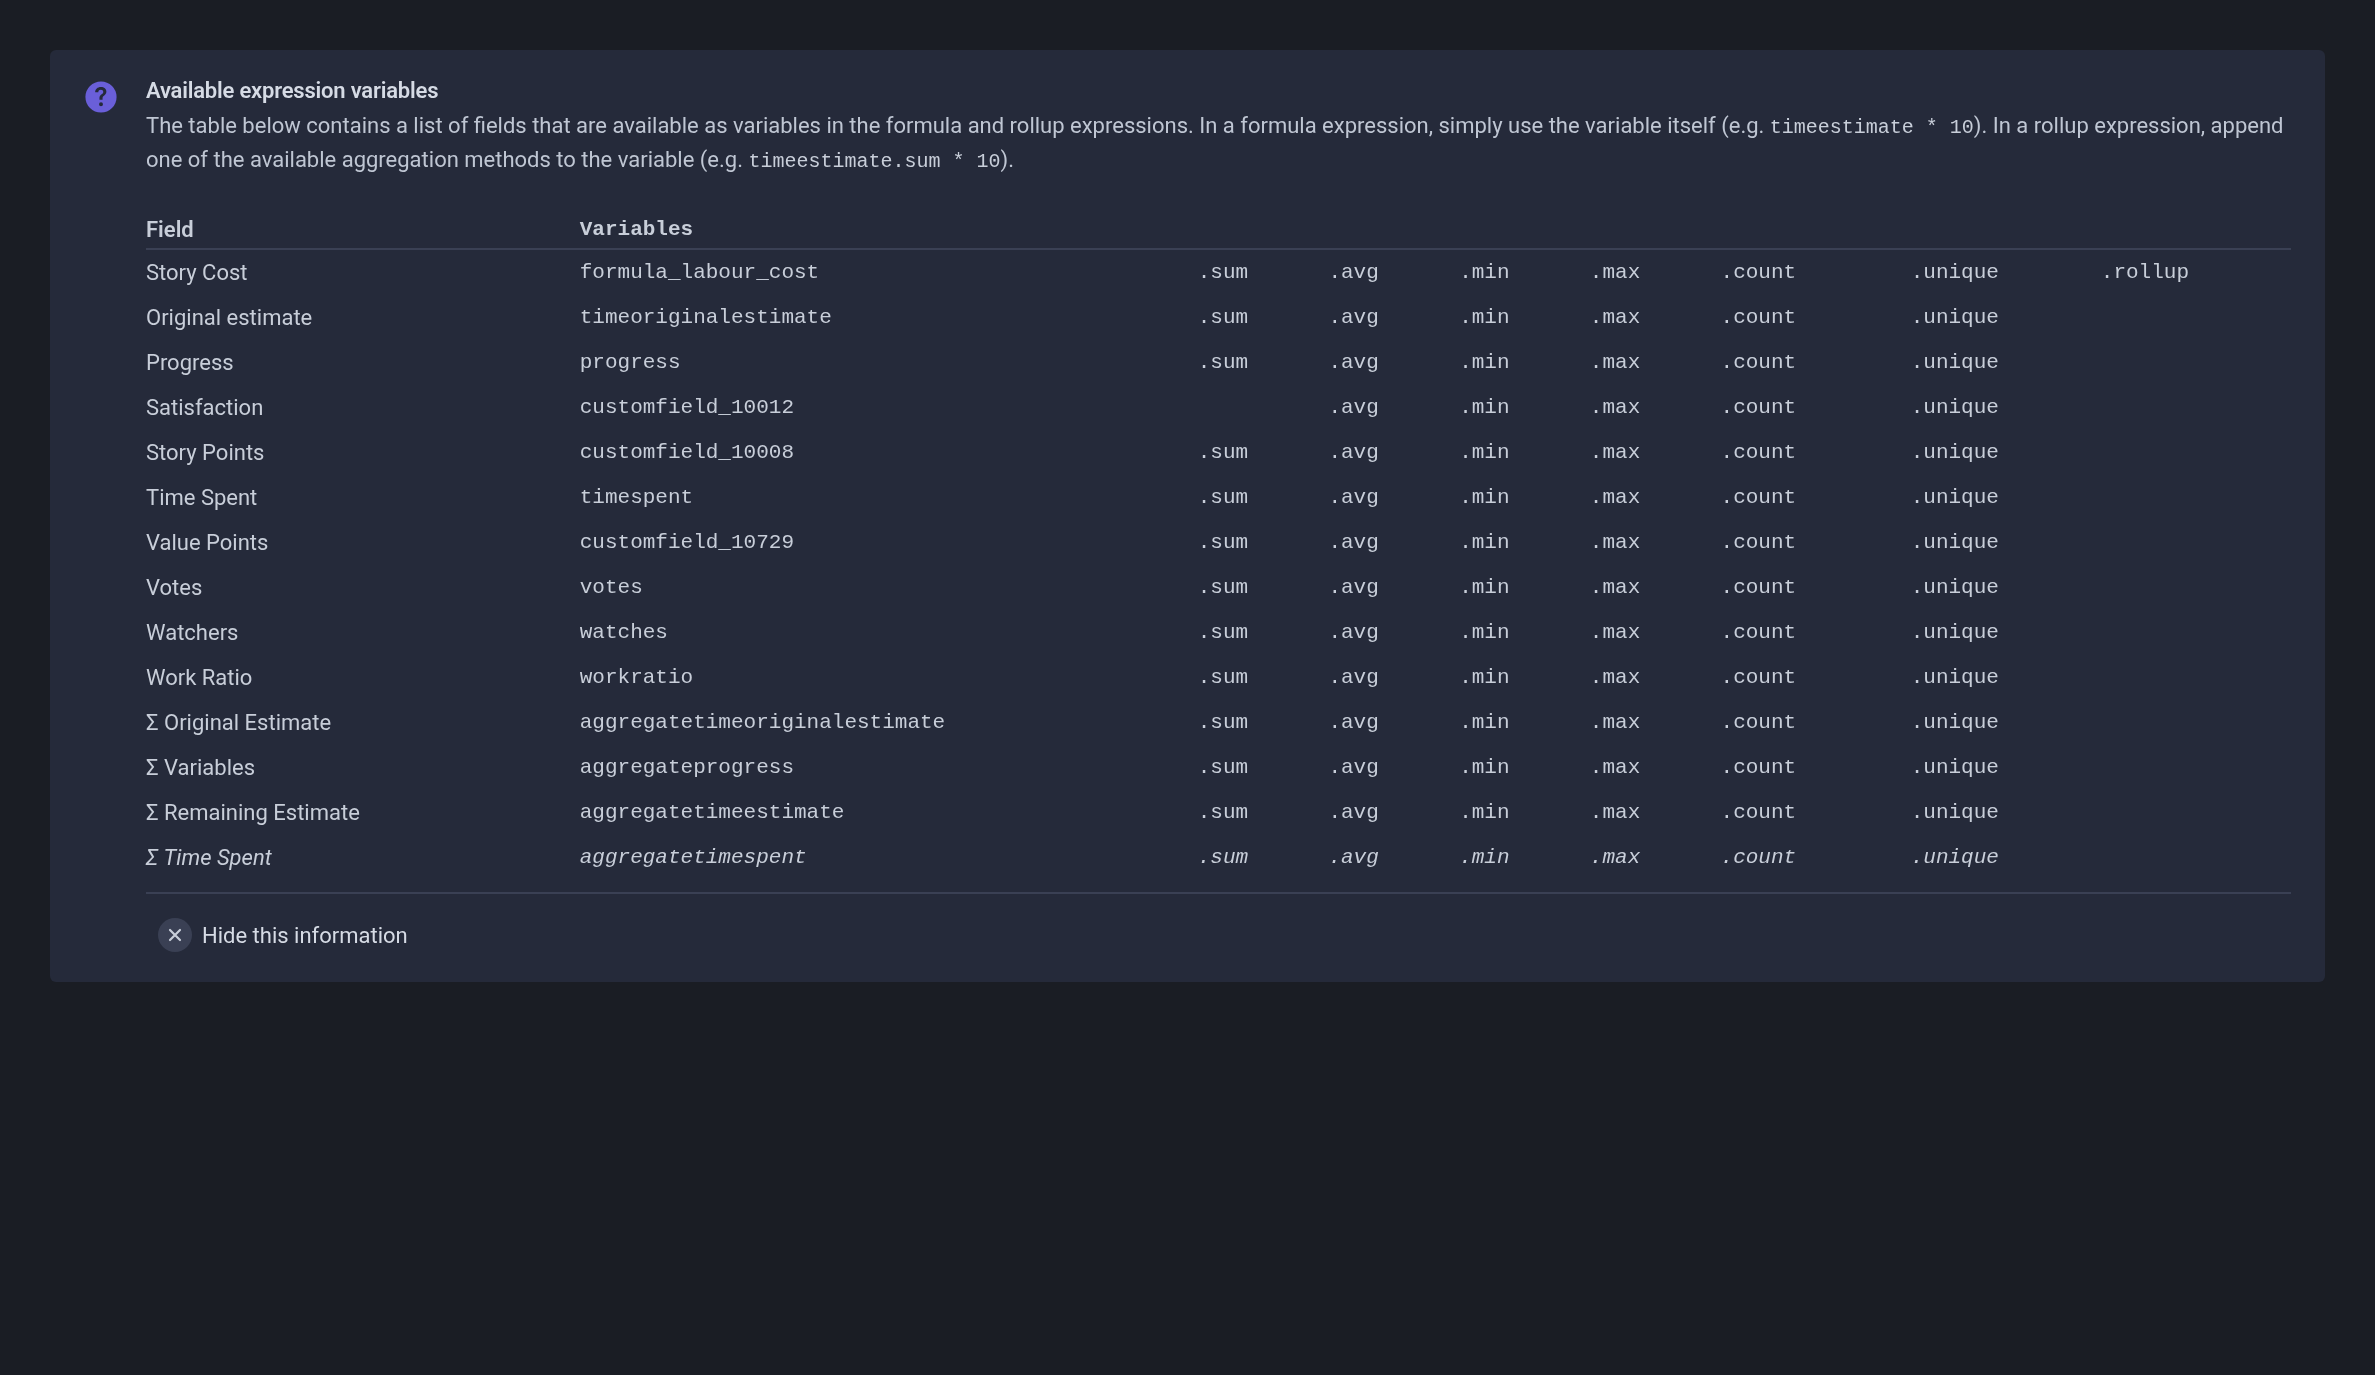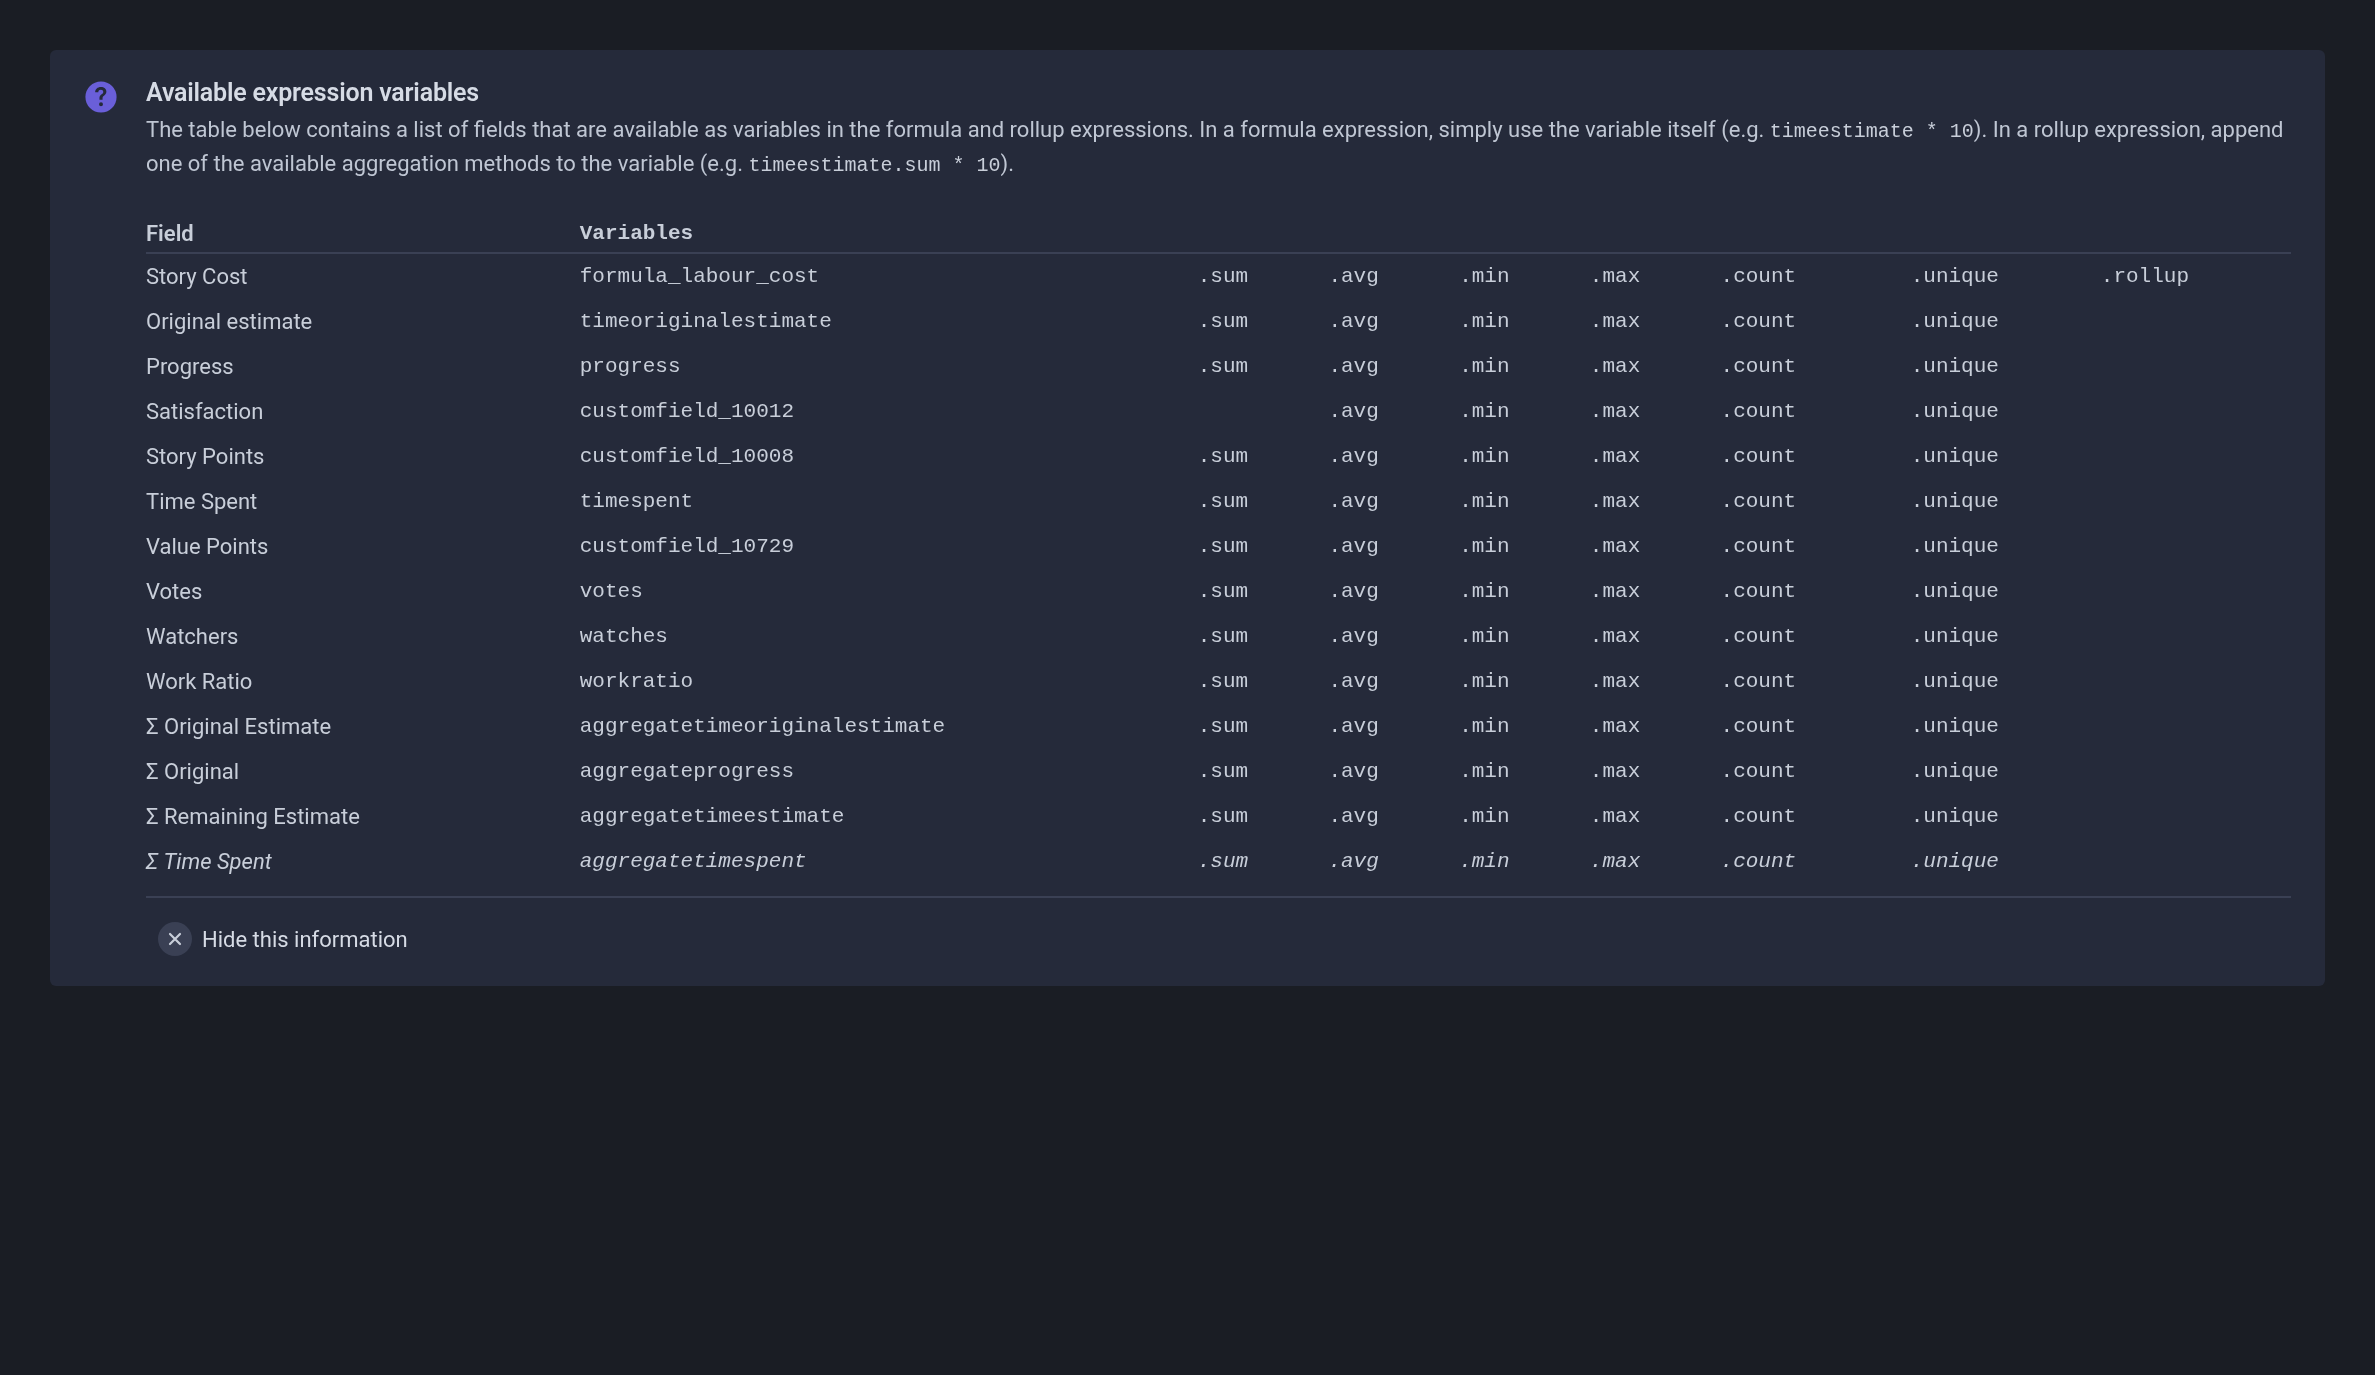--- a/index.html
+++ b/index.html
@@ -32,21 +32,21 @@
       flex-shrink: 0;
       margin-top: 2px;
     }
     .info-icon svg {
       display: block;
     }
     .header-content {
       flex: 1;
     }
     .title {
-      font-size: 25px;
+      font-size: 22px;
       font-weight: 600;
       color: #d6dbe5;
       margin-bottom: 6px;
       letter-spacing: -0.2px;
     }
     .description {
       font-size: 22px;
       line-height: 1.55;
       color: #bfc6d3;
     }
@@ -279,21 +279,21 @@
             <td class="var-cell">aggregatetimeoriginalestimate</td>
             <td class="agg-cell">.sum</td>
             <td class="agg-cell">.avg</td>
             <td class="agg-cell">.min</td>
             <td class="agg-cell">.max</td>
             <td class="agg-cell wide">.count</td>
             <td class="agg-cell wide">.unique</td>
             <td class="agg-cell wide"></td>
           </tr>
           <tr>
-            <td class="field-cell">Σ Original</td>
+            <td class="field-cell">Σ Variables</td>
             <td class="var-cell">aggregateprogress</td>
             <td class="agg-cell">.sum</td>
             <td class="agg-cell">.avg</td>
             <td class="agg-cell">.min</td>
             <td class="agg-cell">.max</td>
             <td class="agg-cell wide">.count</td>
             <td class="agg-cell wide">.unique</td>
             <td class="agg-cell wide"></td>
           </tr>
           <tr>

